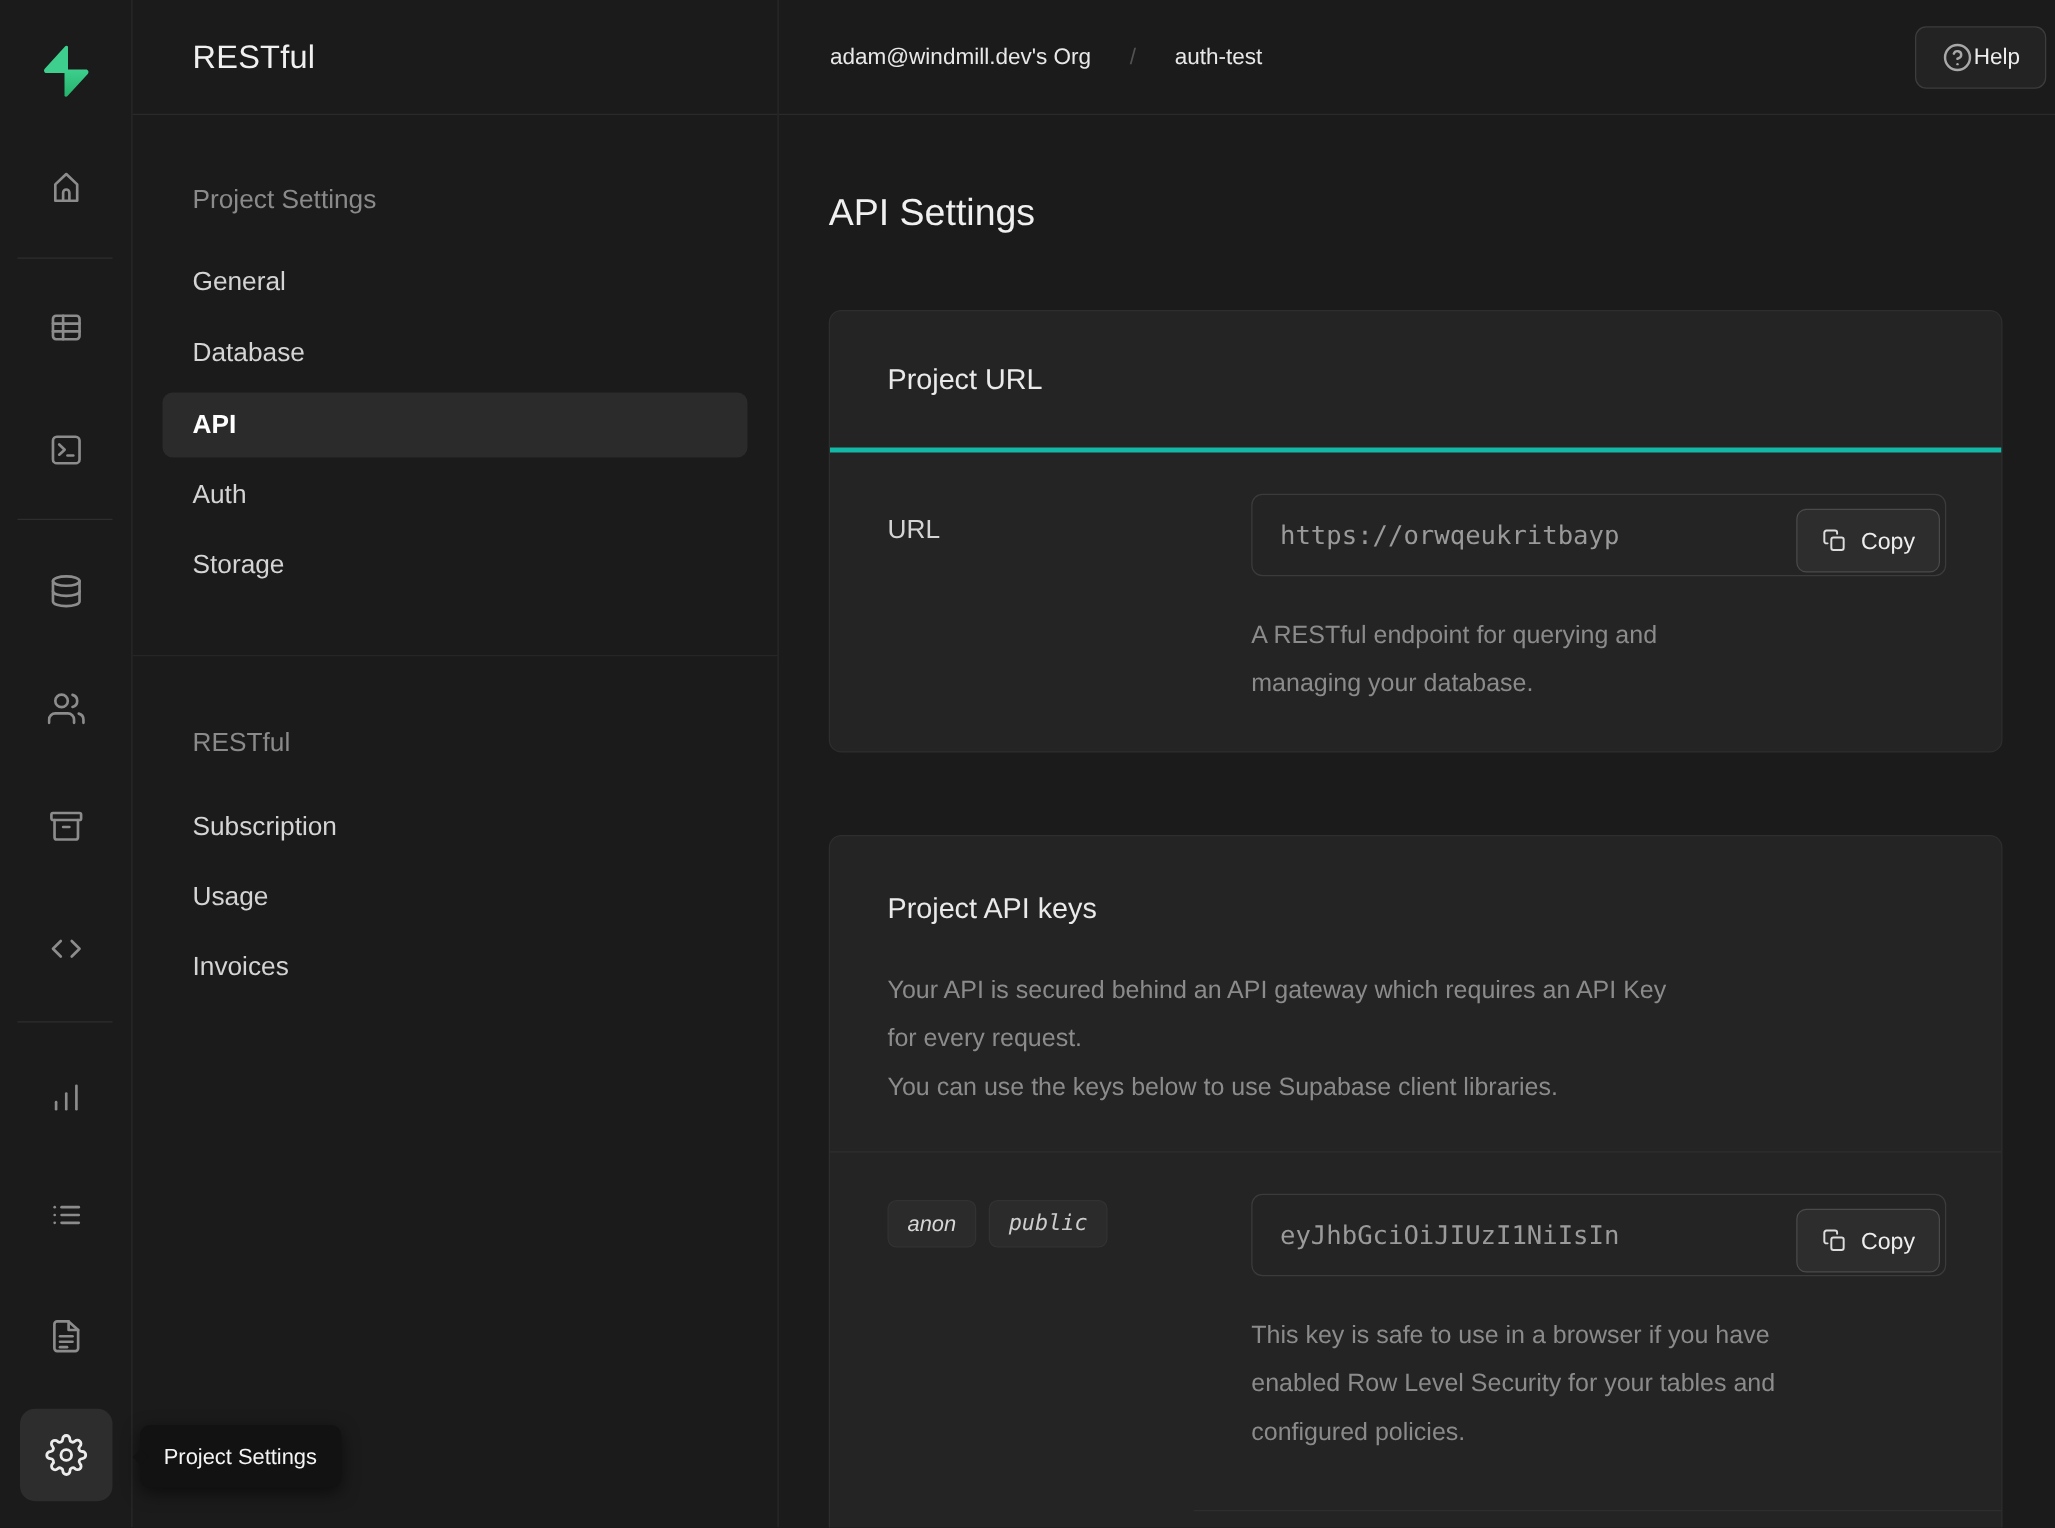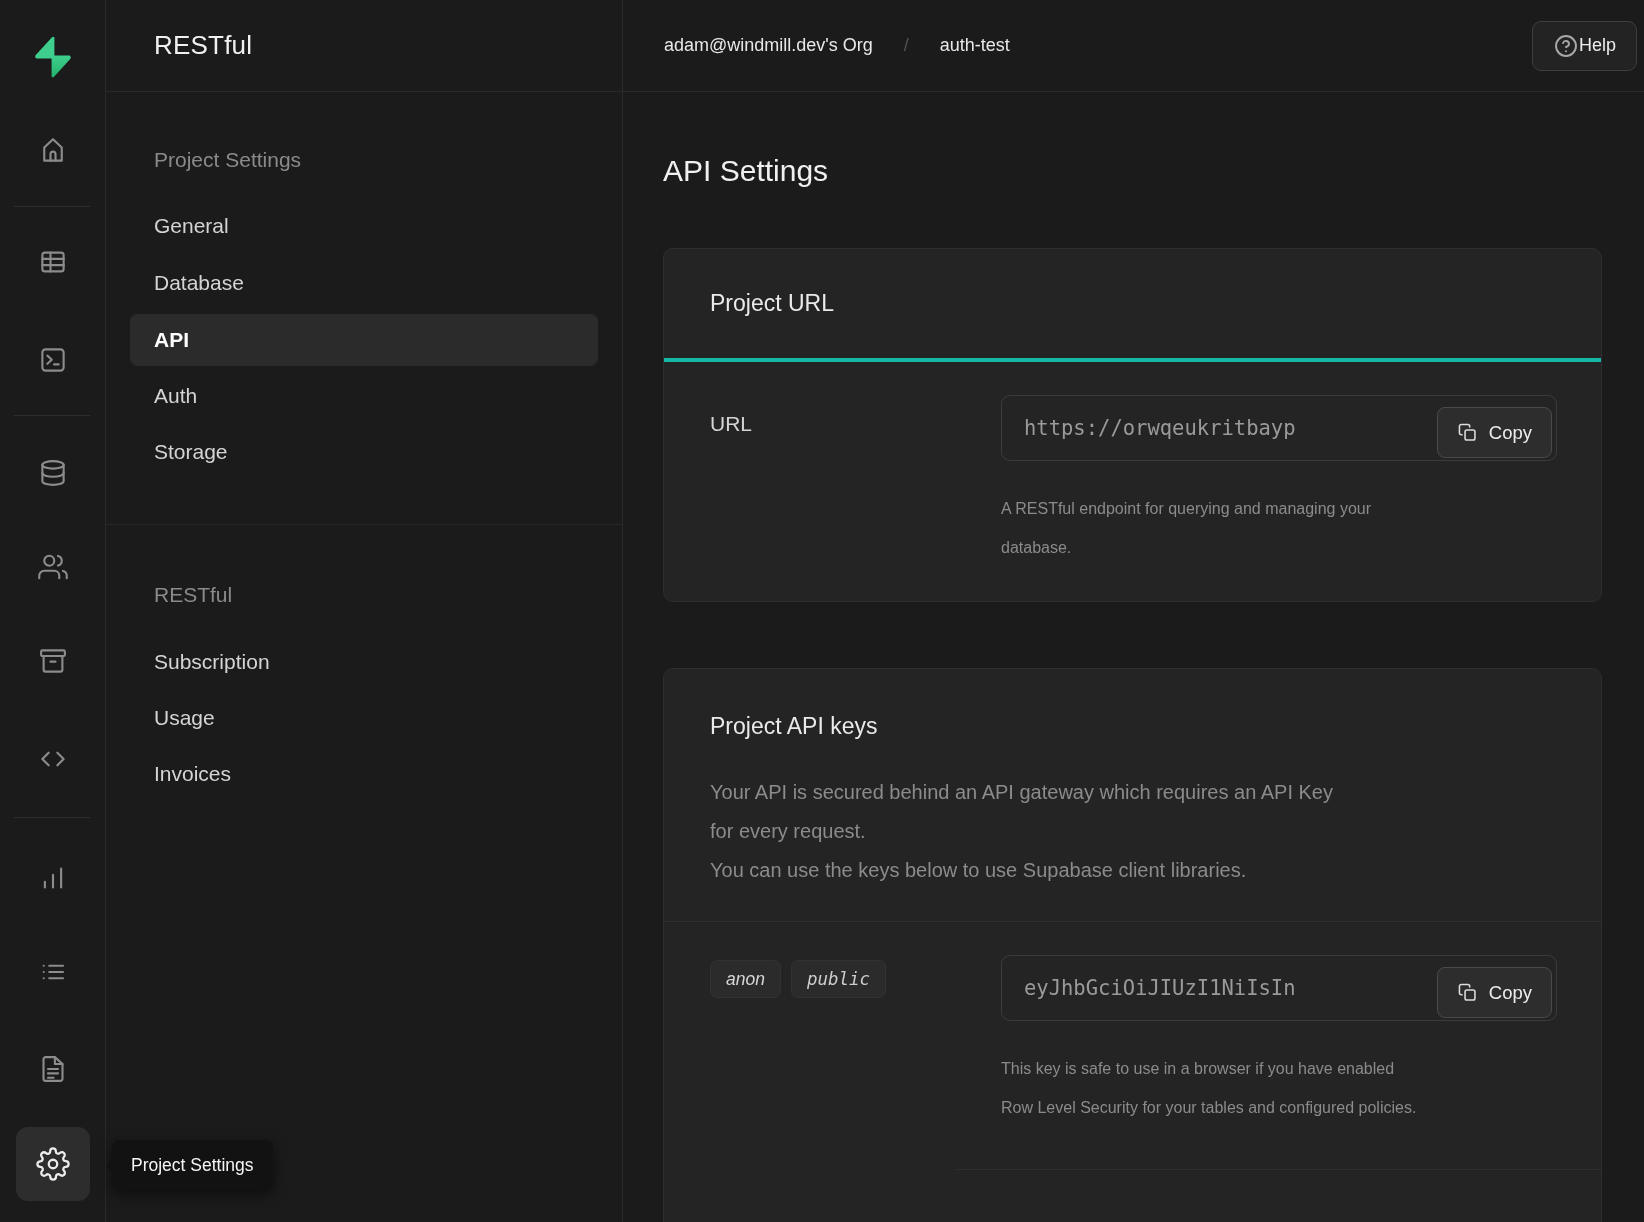--- a/index.html
+++ b/index.html
@@ -121,21 +121,21 @@
     cursor:text;
   }
   .copy-btn {
     position:absolute; right:5px; top:12px; height:51px;
     display:flex; align-items:center; gap:11px; padding:0 19px;
     background:#2d2d2d; border:1px solid #4a4a4a; border-radius:8px;
     font-size:18.5px; color:#ededed; cursor:pointer;
   }
   .copy-btn svg { width:21px; height:21px; stroke:#dcdcdc; fill:none; stroke-width:1.8;
     stroke-linecap:round; stroke-linejoin:round; }
-  .field-desc { margin-top:28px; font-size:16px; color:#8b8b8b; line-height:39px; }
+  .field-desc { margin-top:28px; font-size:20px; color:#8b8b8b; line-height:39px; }
   .field-desc.url { max-width:380px; }
   .field-desc.key { max-width:420px; }
   .card2-bottom-divider { margin:42px -44px 0 -46px; height:1px; background:#2e2e2e; }
 </style>
 </head>
 <body>
 
 <div class="rail">
 
   <div class="rail-logo">

